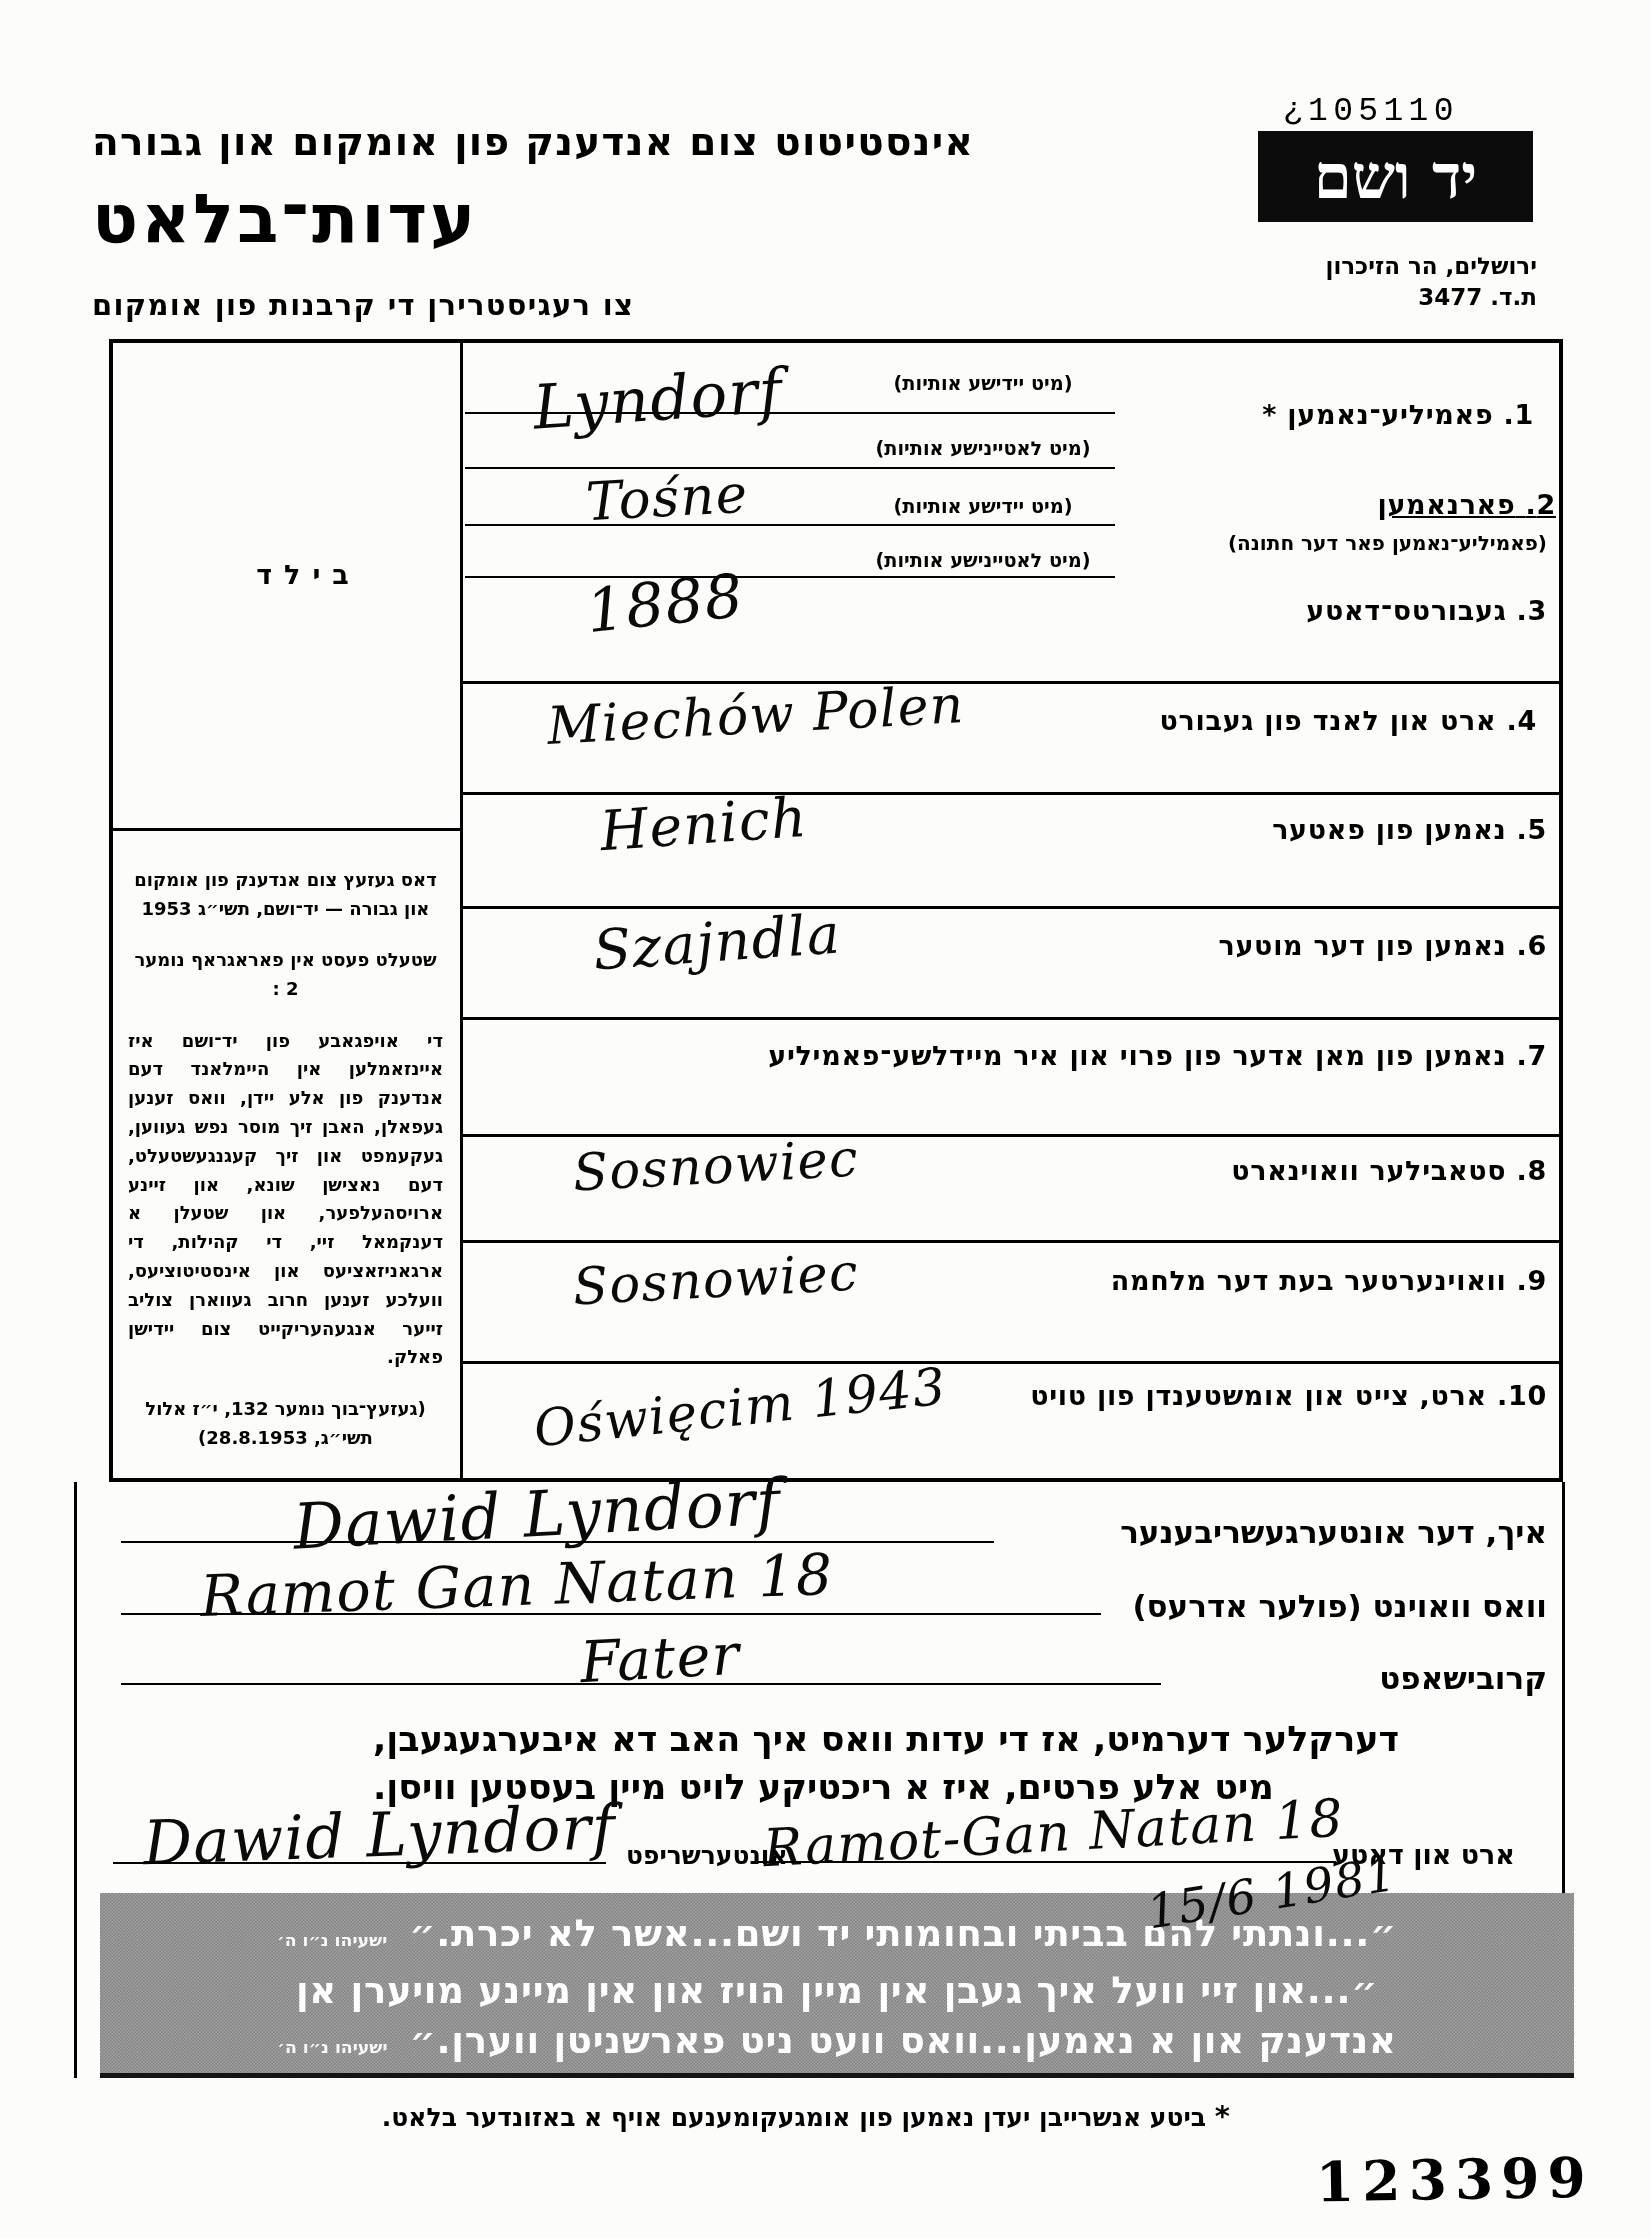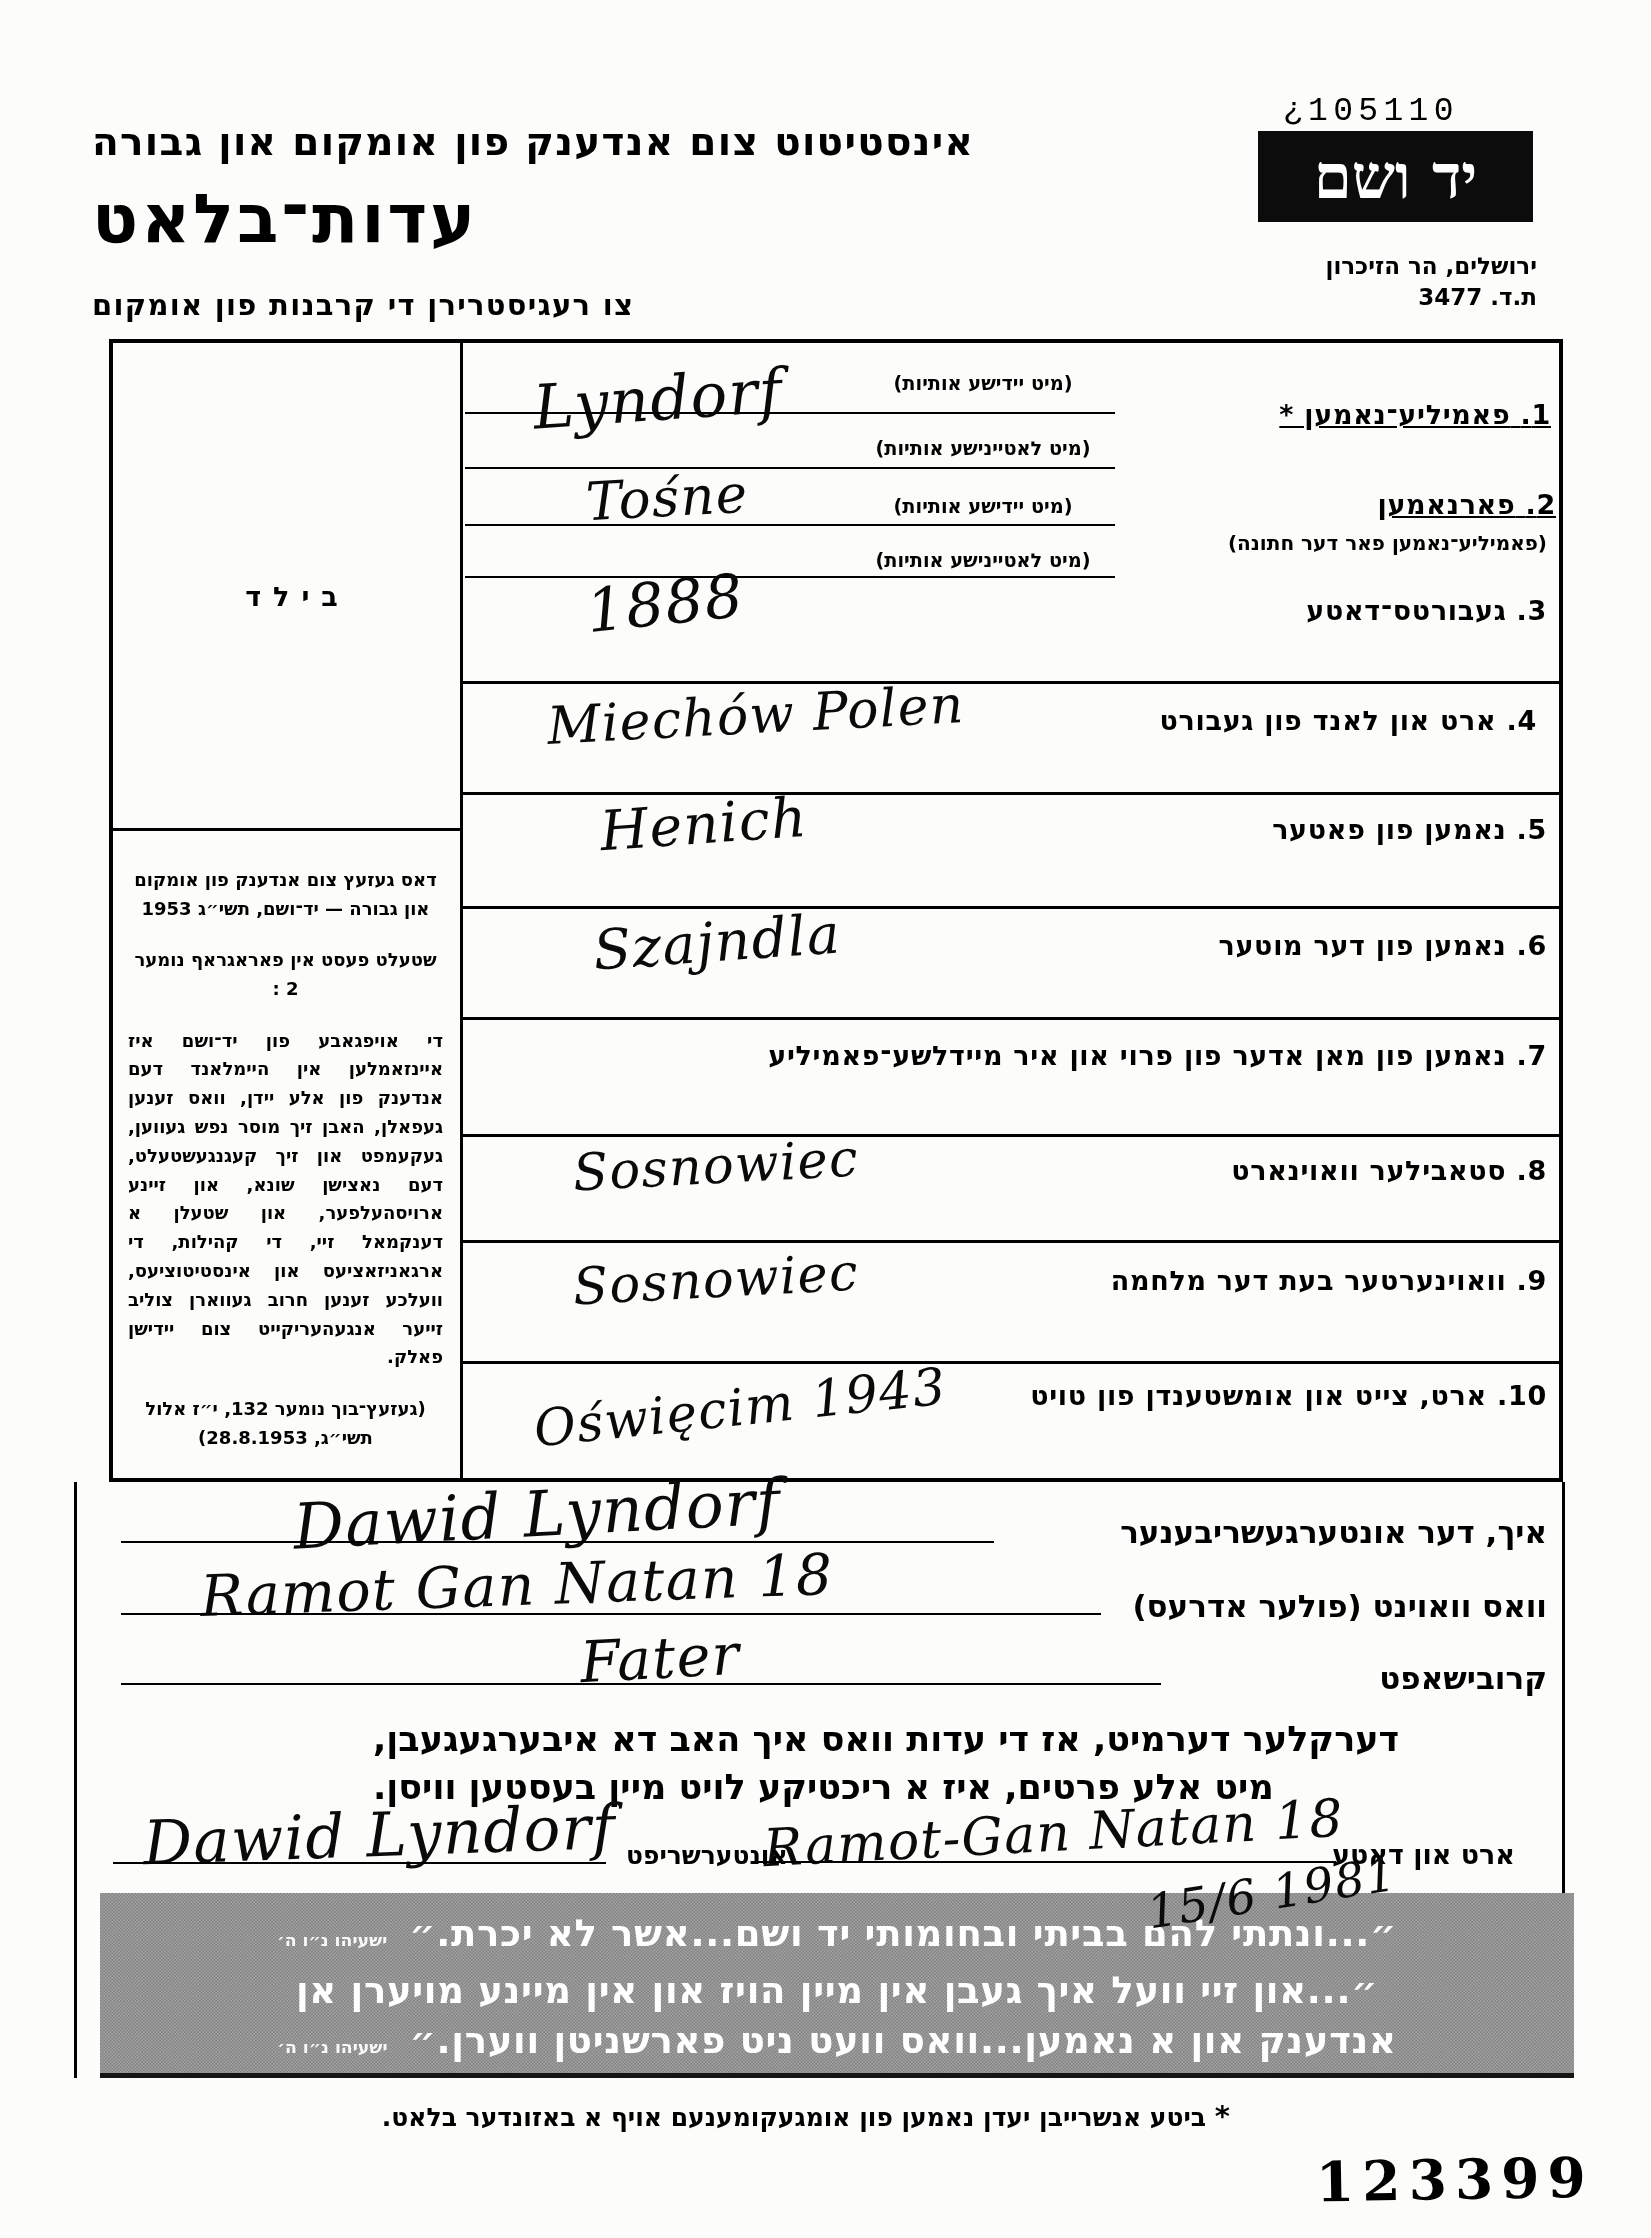--- a/index.html
+++ b/index.html
@@ -58,31 +58,31 @@
     <span class="heb b nowrap" style="color:#fff;font-size:61px;font-family:'DejaVu Serif',serif;">יד ושם</span>
   </div>
 
   <div class="abs heb b nowrap" style="right:115px;top:253px;font-size:23px;">ירושלים, הר הזיכרון</div>
   <div class="abs heb b nowrap" style="right:115px;top:284px;font-size:23px;">ת.ד. 3477</div>
 
   <div class="abs" style="left:109px;top:339px;width:1454px;height:1143px;border:4px solid #000;box-sizing:border-box;"></div>
 
   <div class="vline" style="left:460px;top:339px;height:1143px;"></div>
 
-  <div class="abs heb b center" style="left:113px;top:581px;width:369px;font-size:27px;letter-spacing:12px;">בילד</div>
+  <div class="abs heb b center" style="left:113px;top:559px;width:369px;font-size:27px;letter-spacing:12px;padding-left:11px;">בילד</div>
   <div class="sep" style="left:109px;top:828px;width:351px;"></div>
 
   <div id="law-box" class="abs" style="left:128px;top:866px;width:315px;">
     <p class="center">דאס געזעץ צום אנדענק פון אומקום און גבורה — יד־ושם, תשי״ג 1953</p>
     <p class="center">שטעלט פעסט אין פאראגראף נומער 2 :</p>
     <p style="text-align:justify;">די אויפגאבע פון יד־ושם איז איינזאמלען אין היימלאנד דעם אנדענק פון אלע יידן, וואס זענען געפאלן, האבן זיך מוסר נפש געווען, געקעמפט און זיך קעגנגעשטעלט, דעם נאצישן שונא, און זיינע ארויסהעלפער, און שטעלן א דענקמאל זיי, די קהילות, די ארגאניזאציעס און אינסטיטוציעס, וועלכע זענען חרוב געווארן צוליב זייער אנגעהעריקייט צום יידישן פאלק.</p>
     <p class="center" style="margin-bottom:0;">(געזעץ־בוך נומער 132, י״ז אלול תשי״ג, 28.8.1953)</p>
   </div>
 
-  <div class="flabel" style="right:101px;top:399px;text-decoration:underline;">
+  <div class="flabel" style="right:118px;top:399px;">
     <span>1.</span>
     <span>פאמיליע־נאמען *</span>
   </div>
   <div class="sublabel" style="left:843px;top:372px;">(מיט יידישע אותיות)</div>
   <div class="hw" style="left:533px;top:363px;font-size:61px;transform:rotate(-4deg);">Lyndorf</div>
   <div class="hline" style="left:465px;top:412px;width:650px;"></div>
   <div class="sublabel" style="left:843px;top:437px;">(מיט לאטיינישע אותיות)</div>
   <div class="hline" style="left:465px;top:467px;width:650px;"></div>
 
   <div class="flabel" style="right:96px;top:489px;text-decoration:underline;">

